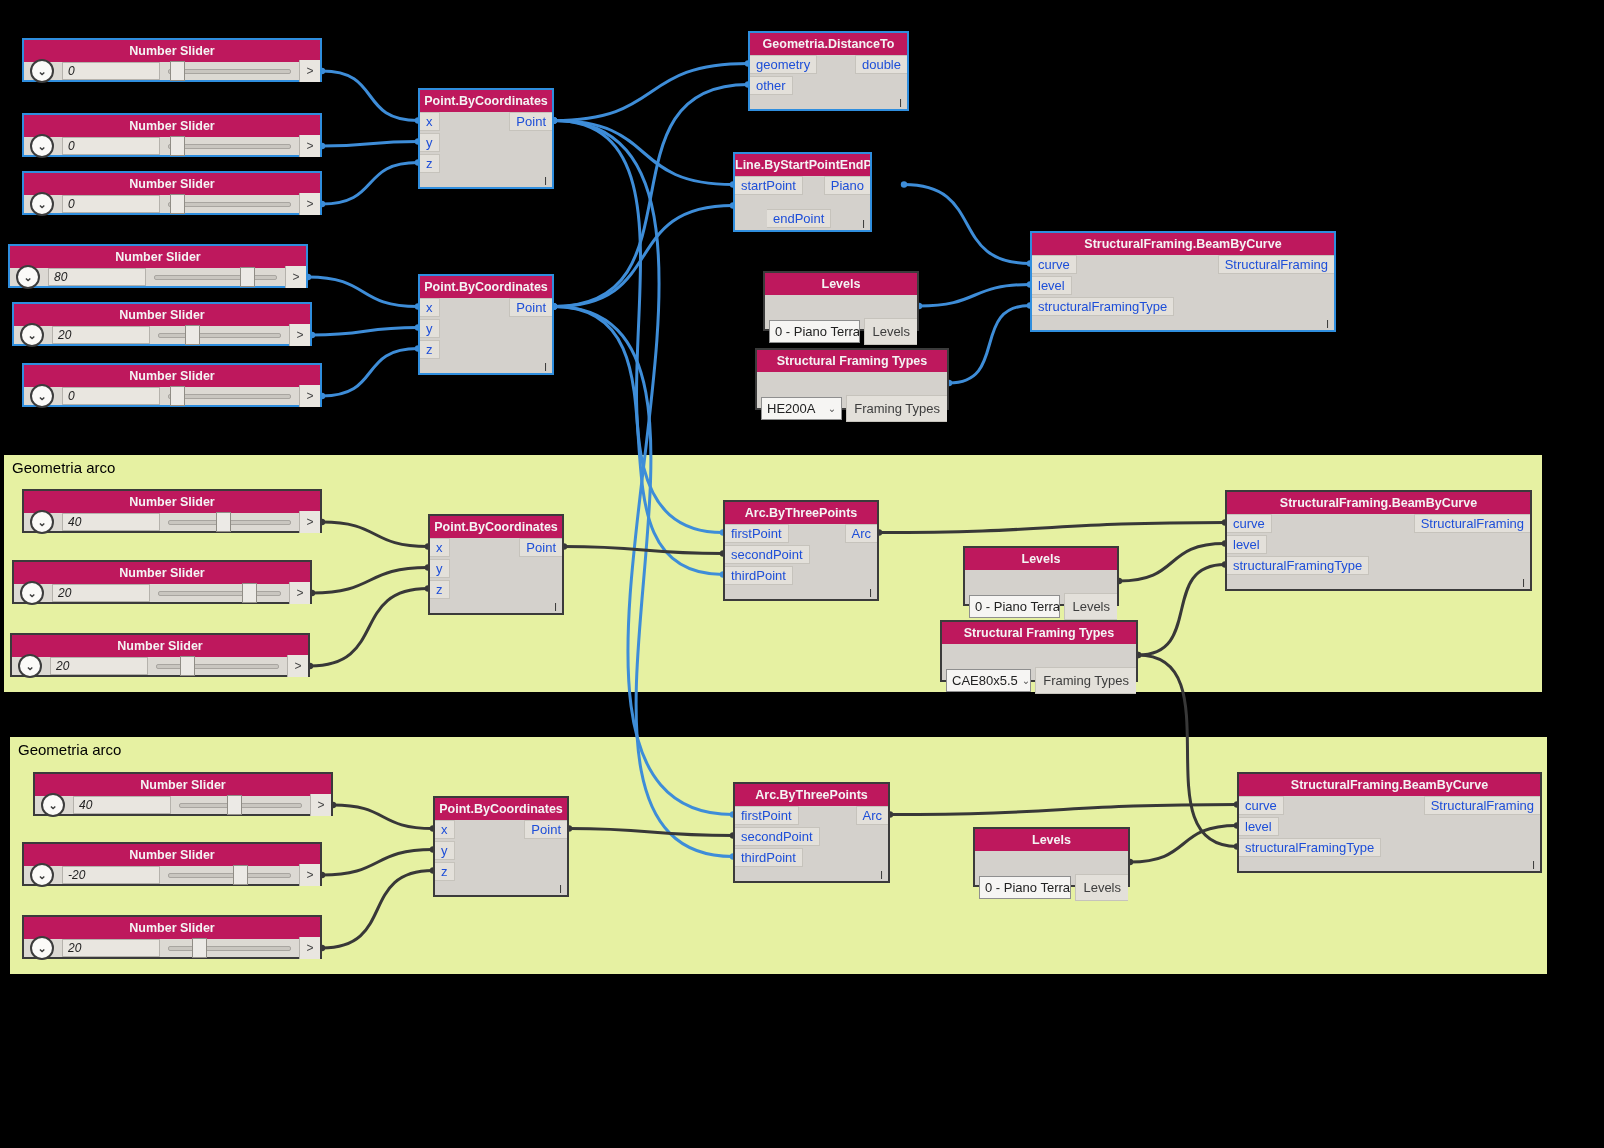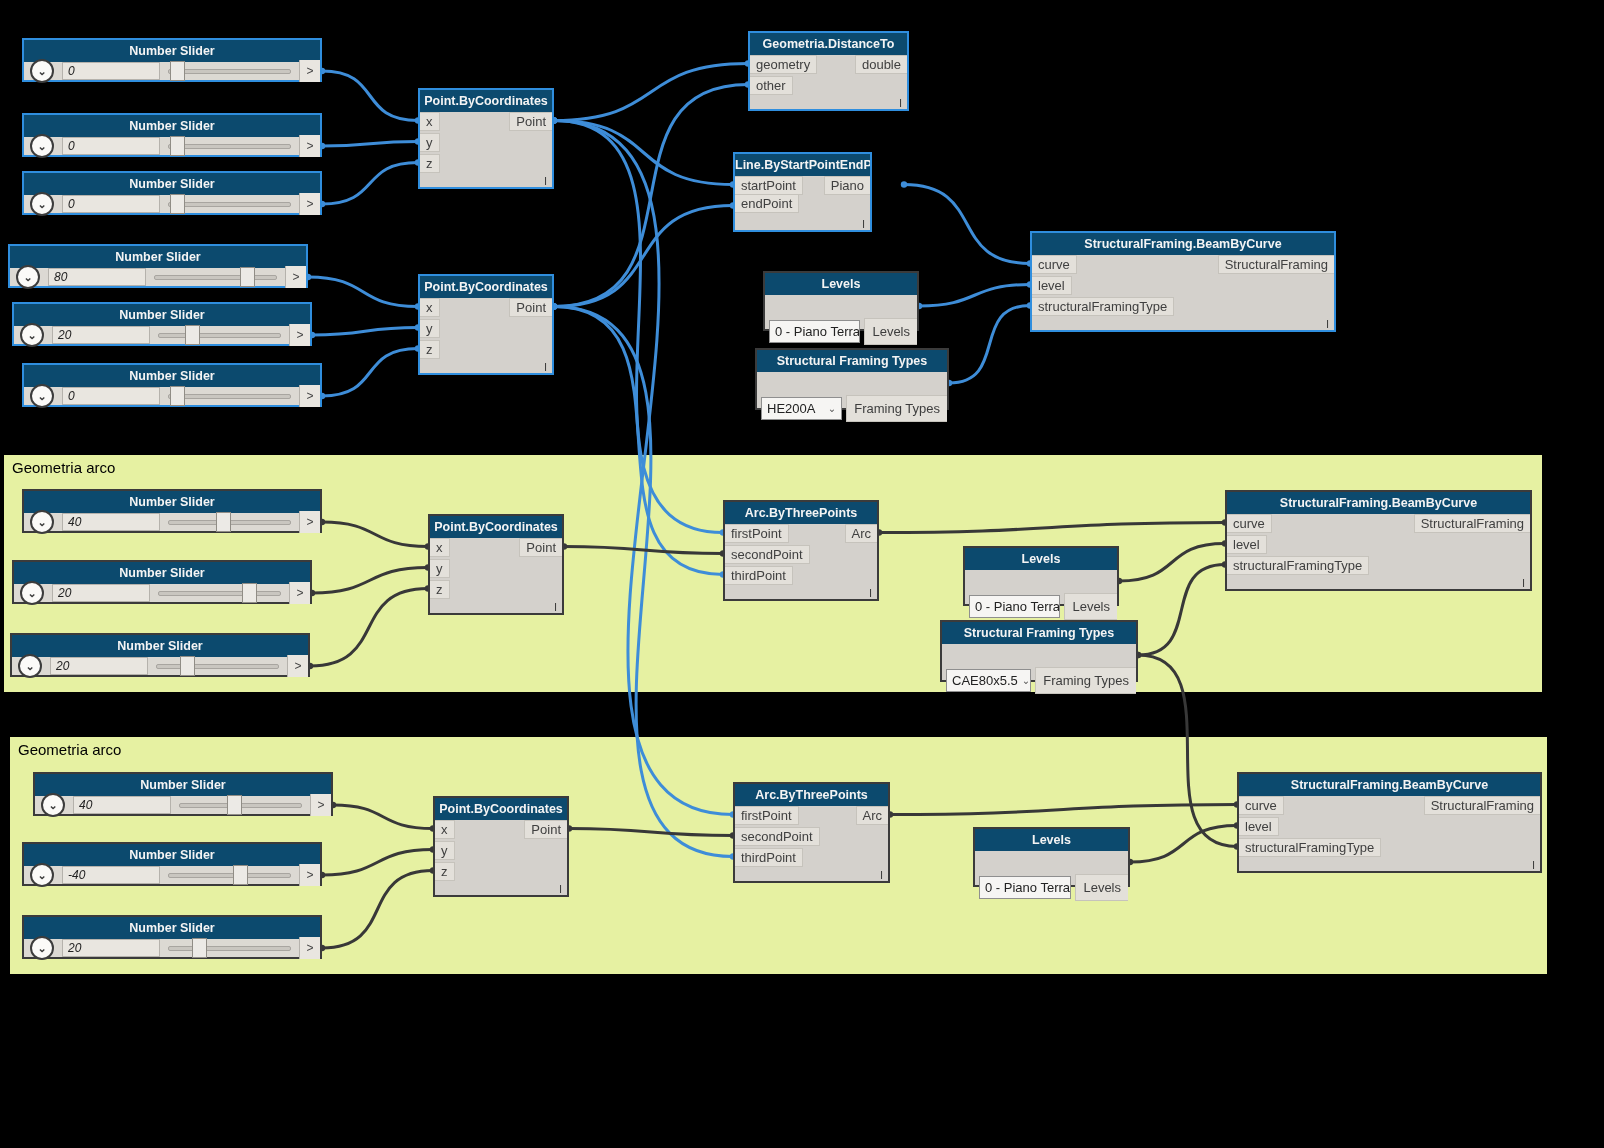--- a/index.html
+++ b/index.html
@@ -5,36 +5,36 @@
   html,body{margin:0;padding:0;background:#000;}
   #canvas{position:relative;width:1604px;height:1148px;background:#000;overflow:hidden;
           font-family:"Liberation Sans", sans-serif;}
   .group{position:absolute;box-sizing:border-box;}
   .group.selected{border:2px solid #3f7fd6;}
   .group-label{position:absolute;top:4px;left:8px;font-size:15px;font-weight:500;color:#000;}
   #wires{position:absolute;left:0;top:0;z-index:2;}
   .node{position:absolute;box-sizing:border-box;background:#d4d1cc;z-index:3;
         border:2px solid #3b3b3b;}
   .node.selected{border-color:#2f8ede;}
-  .node-header{height:22px;line-height:22px;background:#0c4a6e;color:#f4f4f4;
+  .node-header{height:22px;line-height:22px;background:#be185d;color:#f4f4f4;
                font-size:12.5px;font-weight:bold;text-align:center;overflow:hidden;white-space:nowrap;}
   
   .s-row{position:absolute;top:22px;left:0;right:0;bottom:0;display:flex;align-items:center;background:#dcd9d3;}
   .s-circle{margin-left:6px;width:20px;height:20px;border-radius:50%;background:#fbfaf8;
             border:2px solid #3c3c3c;display:flex;align-items:center;justify-content:center;
             font-size:11px;font-weight:bold;color:#3c3c3c;flex:0 0 auto;line-height:1;}
   .s-value{margin-left:8px;width:86px;height:16px;background:#e9e6e0;border:1px solid #b5b2ac;
            font-size:12px;font-style:italic;color:#222;padding:0 5px;line-height:16px;flex:0 0 auto;}
   .s-track{flex:1;margin:0 8px;height:20px;position:relative;}
   .s-groove{position:absolute;left:0;right:0;top:8px;height:3px;background:#c9c6c0;border:1px solid #a8a5a0;border-radius:2px;}
   .s-handle{position:absolute;top:0;width:15px;height:20px;background:#eceae6;border:1px solid #908d86;box-sizing:border-box;}
   .s-out{width:20px;height:22px;background:#e9e6e0;border-left:1px solid #b5b2ac;flex:0 0 auto;
          display:flex;align-items:center;justify-content:center;font-size:12px;color:#444;}
   
-  .prow{position:absolute;height:21px;line-height:20px;font-size:13px;color:#404040;white-space:nowrap;}
+  .prow{position:absolute;height:21px;line-height:20px;font-size:13px;color:#1d4ed8;white-space:nowrap;}
   .pbox{background:#e3e0da;border:1px solid #c6c3bc;display:inline-block;height:19px;
         box-sizing:border-box;padding:0 6px;line-height:18px;}
   .prow.in{left:0;} .prow.in .pbox{border-left:none;}
   .prow.out{right:0;text-align:right;} .prow.out .pbox{border-right:none;}
   .lace{position:absolute;right:5px;bottom:0px;font-size:11px;color:#3c3c3c;}
   
   .d-row{position:absolute;top:22px;left:0;right:0;height:27px;display:flex;align-items:stretch;margin-top:23px;}
   .d-select{flex:1;margin:2px 0 2px 4px;background:#f6f5f3;border:1px solid #8f8f8f;
             font-size:13px;color:#222;padding:0 5px;display:flex;align-items:center;
             justify-content:space-between;white-space:nowrap;overflow:hidden;}
@@ -230,21 +230,21 @@
     <div class="node selected" style="left: 748px; top: 31px; width: 161px; height: 80px;">
       <div class="node-header">Geometria.DistanceTo</div>
       <div class="prow in" style="top: 22px;"><span class="pbox">geometry</span></div>
       <div class="prow in" style="top: 43px;"><span class="pbox">other</span></div>
       <div class="prow out" style="top: 22px;"><span class="pbox">double</span></div>
       <div class="lace">I</div>
     </div>
     <div class="node selected" style="left: 733px; top: 152px; width: 139px; height: 80px;">
       <div class="node-header">Line.ByStartPointEndPoint</div>
       <div class="prow in" style="top: 22px;"><span class="pbox">startPoint</span></div>
-      <div class="prow in" style="top: 40px;"><span class="pbox">endPoint</span></div>
+      <div class="prow in" style="top: 55px; padding-left: 32px;"><span class="pbox">endPoint</span></div>
       <div class="prow out" style="top: 22px;"><span class="pbox">Piano</span></div>
       <div class="lace">I</div>
     </div>
     <div class="node selected" style="left: 418px; top: 274px; width: 136px; height: 101px;">
       <div class="node-header">Point.ByCoordinates</div>
       <div class="prow in" style="top: 22px;"><span class="pbox">x</span></div>
       <div class="prow in" style="top: 43px;"><span class="pbox">y</span></div>
       <div class="prow in" style="top: 64px;"><span class="pbox">z</span></div>
       <div class="prow out" style="top: 22px;"><span class="pbox">Point</span></div>
       <div class="lace">I</div>
@@ -364,21 +364,21 @@
           <div class="s-groove"></div>
           <div class="s-handle" style="left: calc(44% - 6.6px);"></div>
         </div>
         <div class="s-out">&gt;</div>
       </div>
     </div>
     <div class="node" style="left: 22px; top: 842px; width: 300px; height: 44px;">
       <div class="node-header">Number Slider</div>
       <div class="s-row">
         <div class="s-circle">⌄</div>
-        <div class="s-value">-40</div>
+        <div class="s-value">-20</div>
         <div class="s-track">
           <div class="s-groove"></div>
           <div class="s-handle" style="left: calc(60% - 9px);"></div>
         </div>
         <div class="s-out">&gt;</div>
       </div>
     </div>
     <div class="node" style="left: 22px; top: 915px; width: 300px; height: 44px;">
       <div class="node-header">Number Slider</div>
       <div class="s-row">

